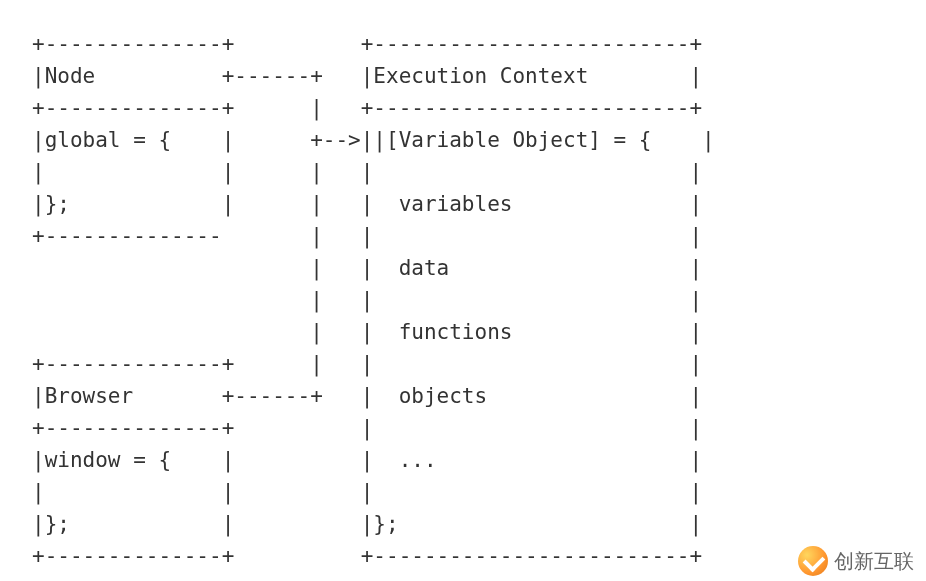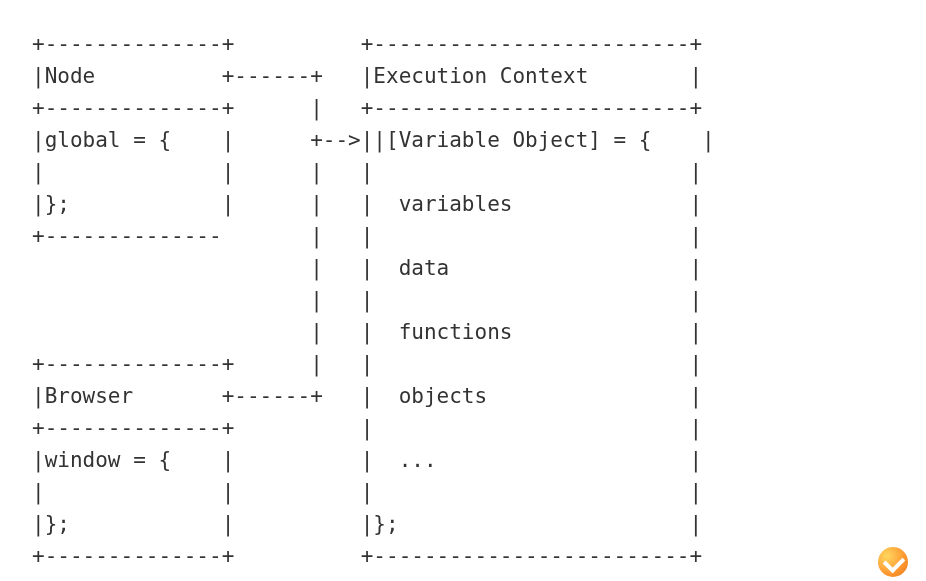--- a/index.html
+++ b/index.html
@@ -67,13 +67,14 @@
 +--------------+      |   |                         |
 |Browser       +------+   |  objects                |
 +--------------+          |                         |
 |window = {    |          |  ...                    |
 |              |          |                         |
 |};            |          |};                       |
 +--------------+          +-------------------------+</pre>
 
 <div class="watermark">
   <span class="badge"></span>
+  <span>创新互联</span>
 </div>
 
 </body></html>

